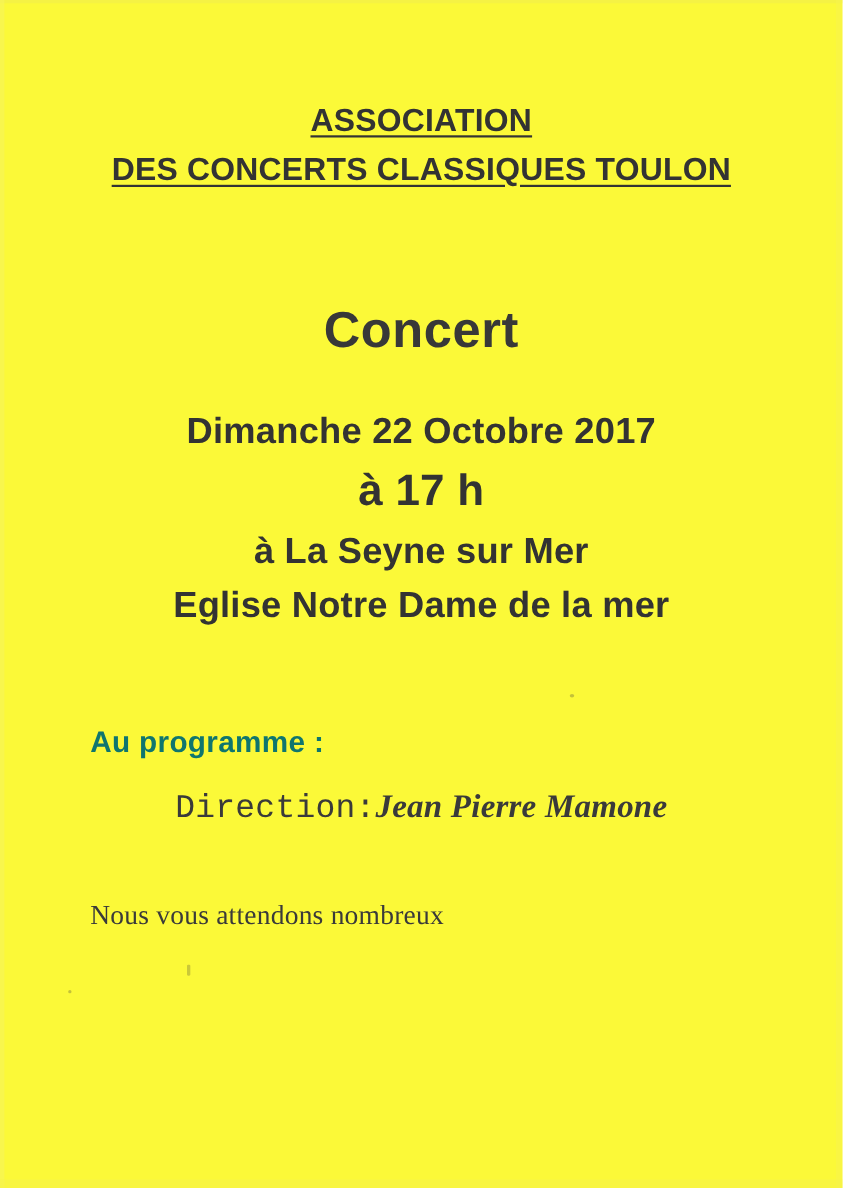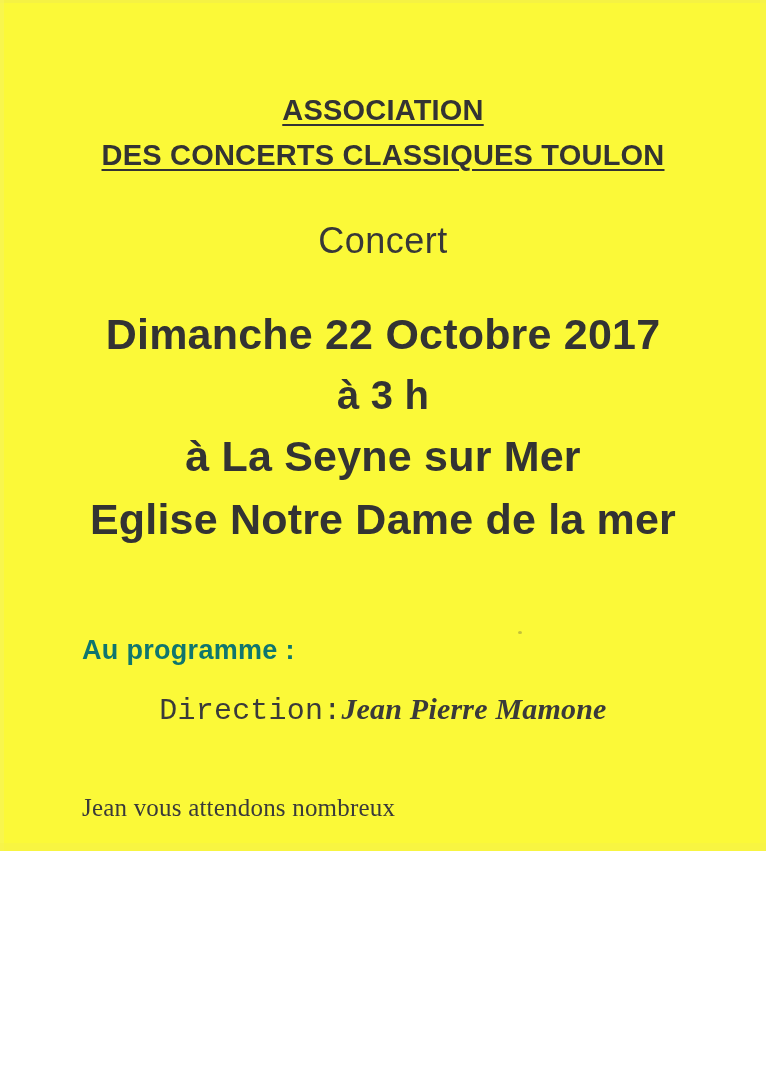--- a/index.html
+++ b/index.html
@@ -10,21 +10,21 @@
   body {
     width: 766px;
     height: 1080px;
     overflow: hidden;
     font-family: "Liberation Sans", sans-serif;
   }
 
   .poster {
     position: relative;
     width: 766px;
-    height: 851px;
+    height: 1080px;
     background: #fbf938;
     box-sizing: border-box;
     overflow: hidden;
   }
 
   
   .edge-top {
     position: absolute;
     top: 0; left: 0; right: 0;
     height: 3px;
@@ -73,35 +73,35 @@
   .assoc-line {
     display: inline-block;
     text-decoration: underline;
     text-underline-offset: 4px;
     color: #333333;
   }
   .assoc-line-1 { font-size: 29px; }
   .assoc-line-2 { font-size: 29px; margin-top: 7px; }
 
   .concert-title {
-    margin-top: 46px;
-    font-size: 36px;
-    font-weight: normal;
+    margin-top: 98px;
+    font-size: 46px;
+    font-weight: bold;
     color: #383838;
     letter-spacing: .5px;
   }
 
   .date-block {
     margin-top: 44px;
     color: #333333;
     font-weight: bold;
     line-height: 1.32;
   }
   .date-line {
-    font-size: 43px;
+    font-size: 33px;
     letter-spacing: .2px;
   }
   .date-line.small {
     font-size: 40px;
   }
   .date-line + .date-line { margin-top: 6px; }
 
   .programme-label {
     margin-top: 88px;
     font-size: 27px;
@@ -174,33 +174,33 @@
 
     <div class="assoc-block">
       <div><span class="assoc-line assoc-line-1">ASSOCIATION</span></div>
       <div><span class="assoc-line assoc-line-2">DES CONCERTS CLASSIQUES TOULON</span></div>
     </div>
 
     <div class="concert-title">Concert</div>
 
     <div class="date-block">
       <div class="date-line">Dimanche 22 Octobre 2017</div>
-      <div class="date-line small">à 3 h</div>
+      <div class="date-line small">à 17 h</div>
       <div class="date-line">à La Seyne sur Mer</div>
       <div class="date-line">Eglise Notre Dame de la mer</div>
     </div>
 
     <div class="programme-label">Au programme :</div>
 
 
     <div class="direction-row">
       <span class="direction-label">Direction:</span><span class="direction-name">Jean Pierre Mamone</span>
     </div>
 
-    <div class="closing-note">Jean vous attendons nombreux</div>
+    <div class="closing-note">Nous vous attendons nombreux</div>
 
   </div>
 
   <div class="speck speck-1"></div>
   <div class="speck speck-2"></div>
   <div class="speck speck-3"></div>
 
 </div>
 
 </body></html>

